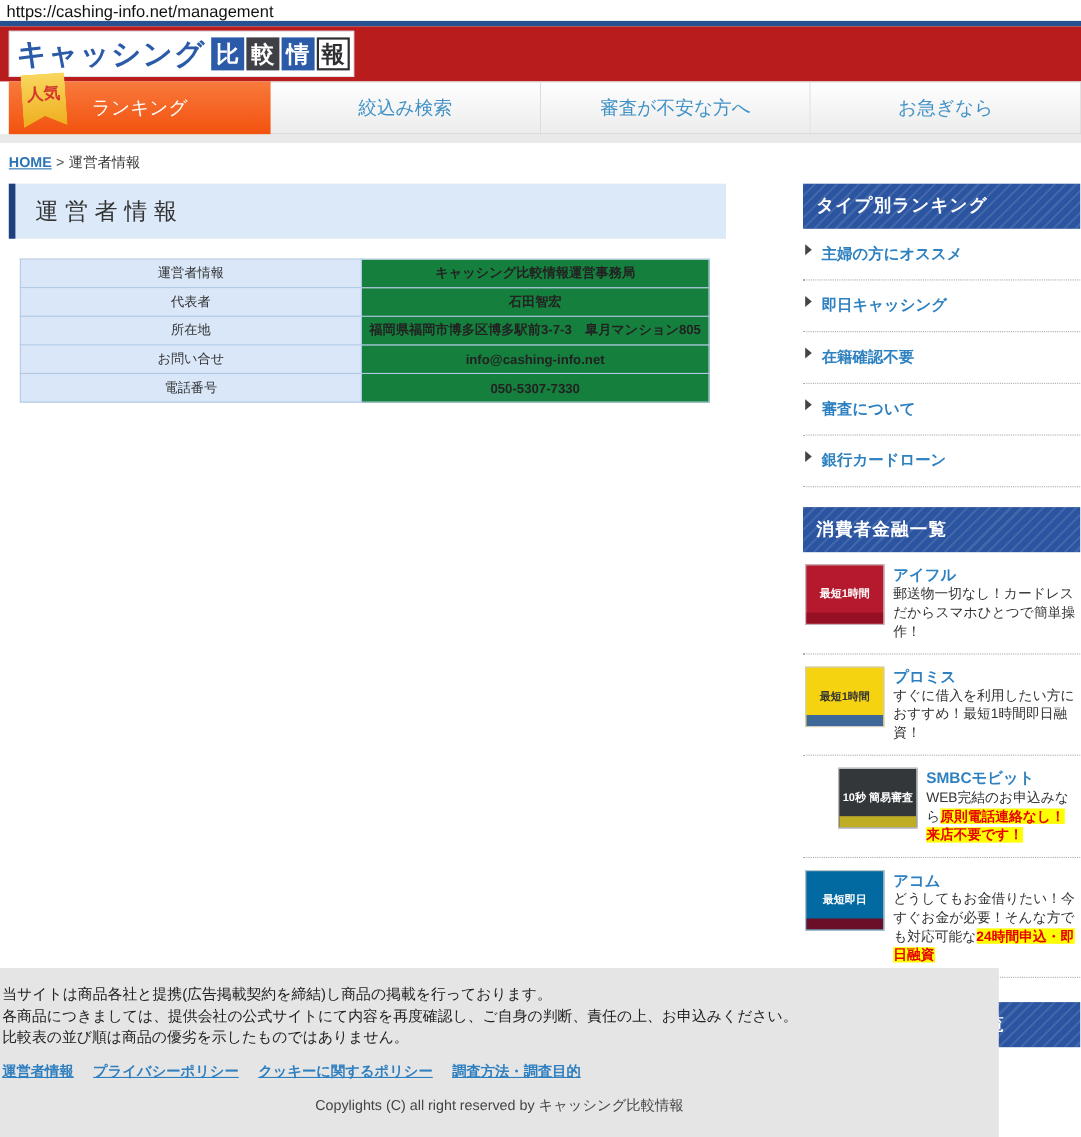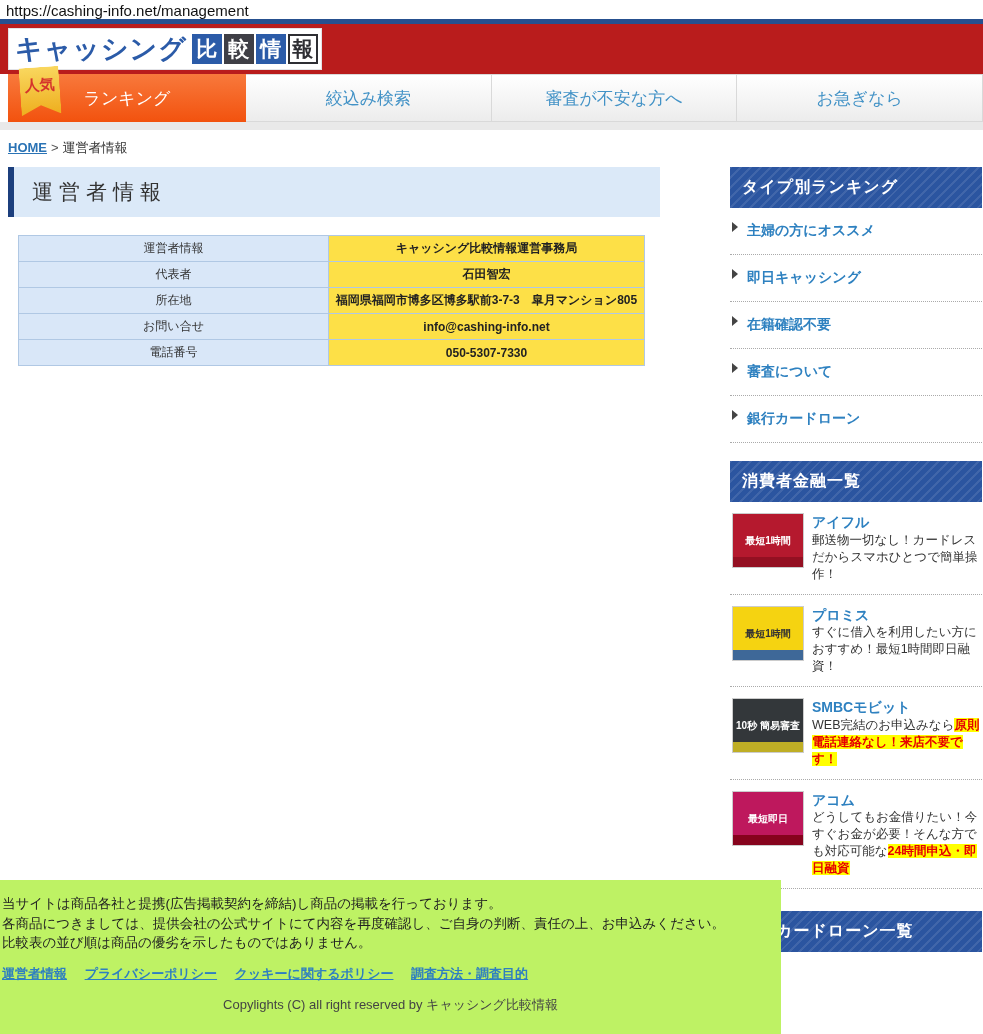--- a/index.html
+++ b/index.html
@@ -42,21 +42,21 @@
   .cols { display:flex; padding:4px 1px 0 8px; gap:70px; }
   .main { width:652px; }
   .sidebar { width:252px; }
 
   
   .page-title { background:#dbe9f8; border-left:6px solid #1c3f7d; padding:11px 18px; font-size:21px;
                 color:#333; letter-spacing:6px; }
   table.info { border-collapse:collapse; margin:18px 0 0 10px; width:627px; font-size:12px; }
   table.info td { border:1px solid #b0c8e4; padding:4px 6px; text-align:center; }
   td.lbl { background:#d9e7f8; width:310px; color:#333; }
-  td.val { background:#fde047; font-weight:bold; color:#222; }
+  td.val { background:#15803d; font-weight:bold; color:#222; }
 
   
   .side-head { background:#2b55a0; background-image:repeating-linear-gradient(135deg, rgba(255,255,255,0.10) 0 2px, rgba(255,255,255,0) 2px 7px);
                color:#fff; font-weight:bold; font-size:16px; padding:10px 12px; letter-spacing:1px; }
   .rank-list { margin-bottom:18px; }
   .rank-item { display:flex; align-items:flex-start; gap:9px; padding:14px 2px; border-bottom:1px dotted #aaa; cursor:pointer; }
   .arrow { width:0; height:0; border-left:6px solid #444; border-top:5px solid transparent; border-bottom:5px solid transparent; }
   .rank-item a { color:#2e81c0; font-weight:bold; font-size:14px; text-decoration:none; }
 
   .fin-item { display:flex; gap:8px; padding:11px 2px; border-bottom:1px dotted #aaa; }
@@ -64,21 +64,21 @@
   .thumb { width:72px; height:55px; flex:none; position:relative; overflow:hidden; border:1px solid #ccc;
            display:flex; align-items:center; justify-content:center; cursor:pointer; }
   .thumb span { color:#fff; font-size:10px; font-weight:bold; text-align:center; line-height:1.1; }
   .thumb .strip { position:absolute; bottom:0; left:0; right:0; height:10px; opacity:.85; }
   .fin-body { font-size:12.5px; line-height:1.35; }
   .fin-body a { color:#2e81c0; font-weight:bold; font-size:14px; text-decoration:none; cursor:pointer; }
   .hl { background:#ffff00; color:#e60000; font-weight:bold; }
   .bank-head { margin-top:22px; }
 
   
-  .footer { position:absolute; left:0; top:880px; width:781px; height:154px; background:#bef264; padding:14px 2px 0 2px; }
+  .footer { position:absolute; left:0; top:880px; width:908px; height:154px; background:#e5e5e5; padding:14px 2px 0 2px; }
   .disc-line { font-size:13.5px; color:#222; line-height:1.45; }
   .foot-links { margin-top:12px; font-size:13px; }
   .foot-links a { color:#2e7fc0; font-weight:bold; text-decoration:underline; margin-right:14px; cursor:pointer; }
   .copyright { text-align:center; margin-top:13px; font-size:13px; color:#444; }
 </style>
 </head>
 <body>
 
 <div class="urlbar">https://cashing-info.net/management</div>
 <div class="navy-strip"></div>
@@ -186,32 +186,32 @@
         <span style="color:#333">最短1時間</span>
         <i class="strip" style="background:#1d55b0"></i>
       </div>
       <div class="fin-body">
         <a>プロミス</a><br>
         <span>すぐに借入を利用したい方におすすめ！最短1時間即日融資！</span><span class="hl"></span>
       </div>
     </div>
 
     <div class="fin-item">
-      <div class="thumb" style="background:#33373a;">
+      <div class="thumb" style="background:#33373a;margin-left:30px;">
         <span>10秒 簡易審査</span>
         <i class="strip" style="background:#d8c322"></i>
       </div>
       <div class="fin-body">
         <a>SMBCモビット</a><br>
         <span>WEB完結のお申込みなら</span><span class="hl">原則電話連絡なし！来店不要です！</span>
       </div>
     </div>
 
     <div class="fin-item">
-      <div class="thumb" style="background:#be185d;align-items:center;">
+      <div class="thumb" style="background:#0369a1;align-items:center;">
         <span>最短即日</span>
         <i class="strip" style="background:#7d0012"></i>
       </div>
       <div class="fin-body">
         <a>アコム</a><br>
         <span>どうしてもお金借りたい！今すぐお金が必要！そんな方でも対応可能な</span><span class="hl">24時間申込・即日融資</span>
       </div>
     </div>
 
     <div class="side-head bank-head">銀行カードローン一覧</div>

